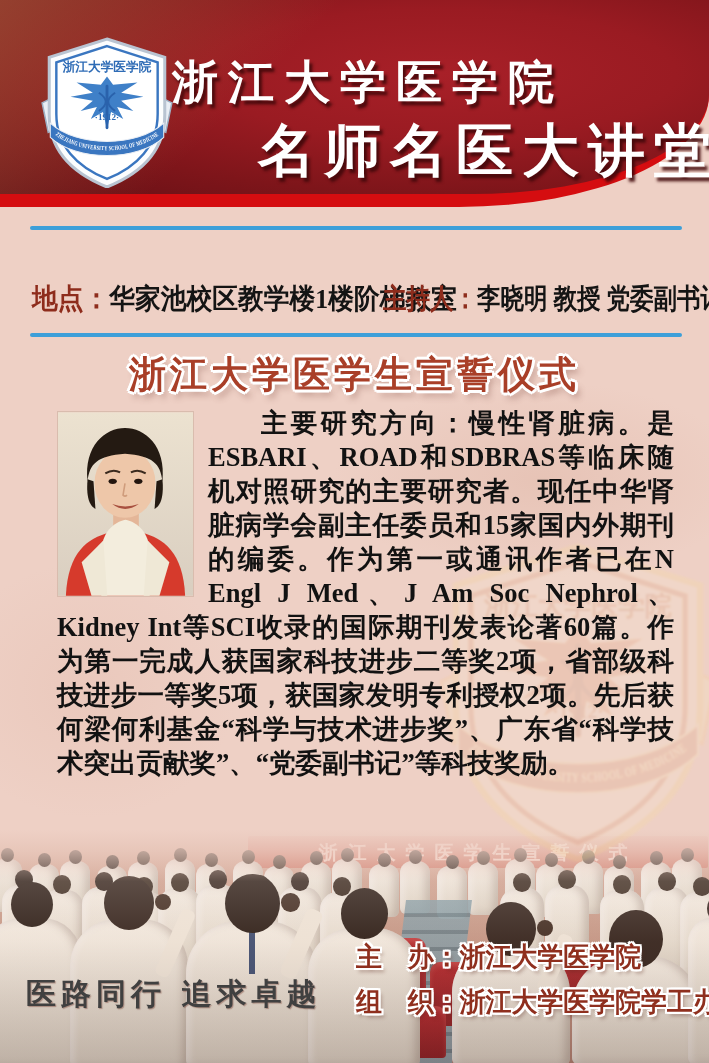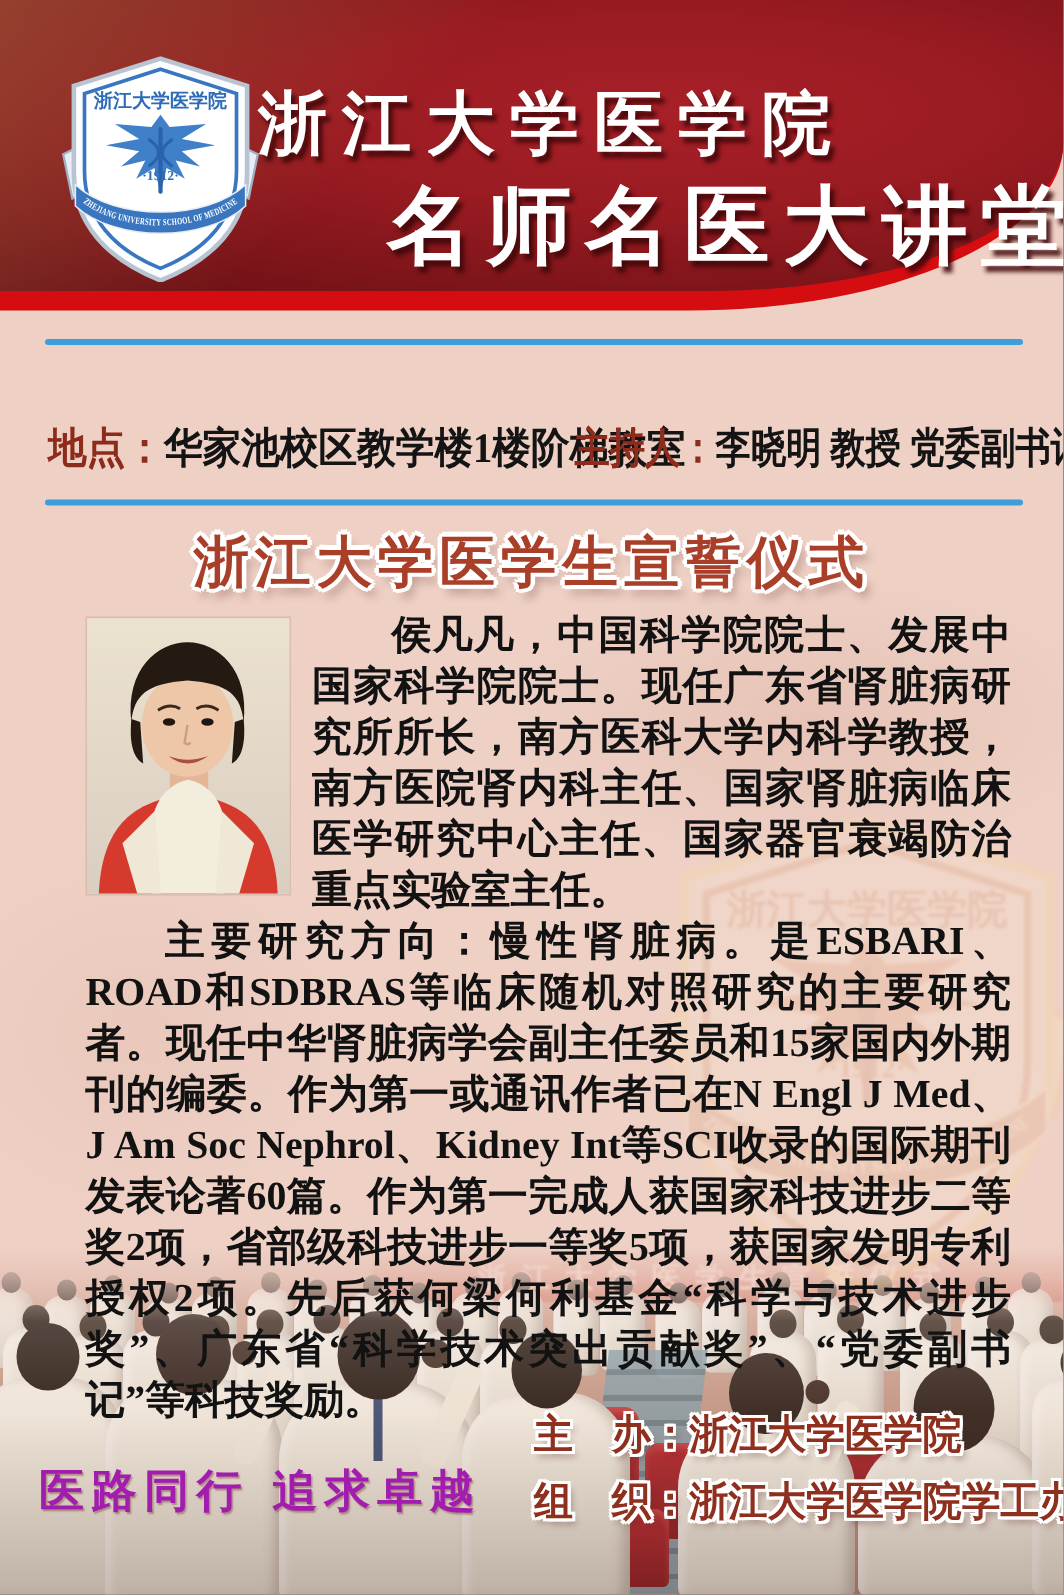--- a/index.html
+++ b/index.html
@@ -72,21 +72,21 @@
   .p-tie{position:absolute;background:#3a4f75;}
   .seat{position:absolute;background:linear-gradient(180deg,#b3262c,#8c1d22);
     border-radius:10px 10px 4px 4px;box-shadow:inset 0 4px 5px rgba(255,160,150,.25);}
   .aisle{position:absolute;left:396px;top:70px;width:66px;height:163px;z-index:3;
     background:repeating-linear-gradient(180deg,#82a0ab 0 13px,#5f7d89 13px 17px);
     transform:skewX(-7deg);opacity:.85;}
   .crowd-wash{position:absolute;left:0;top:0;width:709px;height:233px;z-index:9;pointer-events:none;
     background:linear-gradient(180deg,#eed0c5 0%,rgba(238,208,197,.75) 9%,rgba(238,208,197,.25) 22%,
       rgba(215,150,128,.12) 48%,rgba(80,40,35,.22) 100%);}
   
-  .slogan{position:absolute;left:26px;top:974px;z-index:10;color:#a21caf;
+  .slogan{position:absolute;left:26px;top:974px;z-index:10;color:#404040;
     font-family:"DejaVu Sans",sans-serif;font-weight:bold;font-size:30px;letter-spacing:5px;
     white-space:nowrap;text-shadow:1px 1px 1px rgba(90,20,10,.35);}
   .org-block{position:absolute;left:356px;top:934px;z-index:10;
     font-family:"DejaVu Sans",sans-serif;font-weight:bold;font-size:27px;color:#8f2f1e;
     white-space:nowrap;line-height:45px;
     text-shadow:-2px -2px 0 #fff,2px -2px 0 #fff,-2px 2px 0 #fff,2px 2px 0 #fff,
       0 -2px 0 #fff,0 2px 0 #fff,-2px 0 0 #fff,2px 0 0 #fff,3px 4px 4px rgba(90,40,30,.4);}
   .org-line{transform:scaleX(.96);transform-origin:left center;}
 </style>
 </head>
@@ -165,21 +165,20 @@
         <path d="M30 68 C28 90 34 96 38 98 L36 70 Z" fill="#241a12"></path>
         <path d="M106 68 C108 90 102 96 98 98 L100 70 Z" fill="#241a12"></path>
         <path d="M48 62 Q56 57 63 61" stroke="#3a2a1e" stroke-width="2" fill="none"></path>
         <path d="M74 61 Q81 57 89 62" stroke="#3a2a1e" stroke-width="2" fill="none"></path>
         <ellipse cx="55.5" cy="70" rx="4.2" ry="2.6" fill="#23160f"></ellipse>
         <ellipse cx="81.5" cy="70" rx="4.2" ry="2.6" fill="#23160f"></ellipse>
         <path d="M68 72 L66 84 Q68 86 70 84" stroke="#cf9c7c" stroke-width="1.6" fill="none"></path>
         <path d="M55 93 Q68 103 82 93 Q68 98 55 93 Z" fill="#a8503f"></path>
       </svg>
     </div>
-    <p>侯凡凡，中国科学院院士、发展中国家科学院院士。现任广东省肾脏病研究所所长，南方医科大学内科学教授，南方医院肾内科主任、国家肾脏病临床医学研究中心主任、国家器官衰竭防治重点实验室主任。</p>
     <p>主要研究方向：慢性肾脏病。是ESBARI、ROAD和SDBRAS等临床随机对照研究的主要研究者。现任中华肾脏病学会副主任委员和15家国内外期刊的编委。作为第一或通讯作者已在N Engl J Med、J Am Soc Nephrol、Kidney Int等SCI收录的国际期刊发表论著60篇。作为第一完成人获国家科技进步二等奖2项，省部级科技进步一等奖5项，获国家发明专利授权2项。先后获何梁何利基金“科学与技术进步奖”、广东省“科学技术突出贡献奖”、“党委副书记”等科技奖励。</p>
   </div>
 
   <div class="crowd">
     <div class="photo-banner">浙江大学医学生宣誓仪式</div>
     <div class="aisle"></div>
 
   <div class="person" style="left: -8px; top: 18px; width: 30px; height: 64px; z-index: 2;">
         <div class="p-body" style="left: 0px; top: 11px; width: 30px; height: 52.95px; border-radius: 12px 12px 6px 6px;"></div>
         <div class="p-head" style="left: 8.5px; top: 0px; width: 13px; height: 14.04px; background: rgb(36, 27, 21);"></div>

